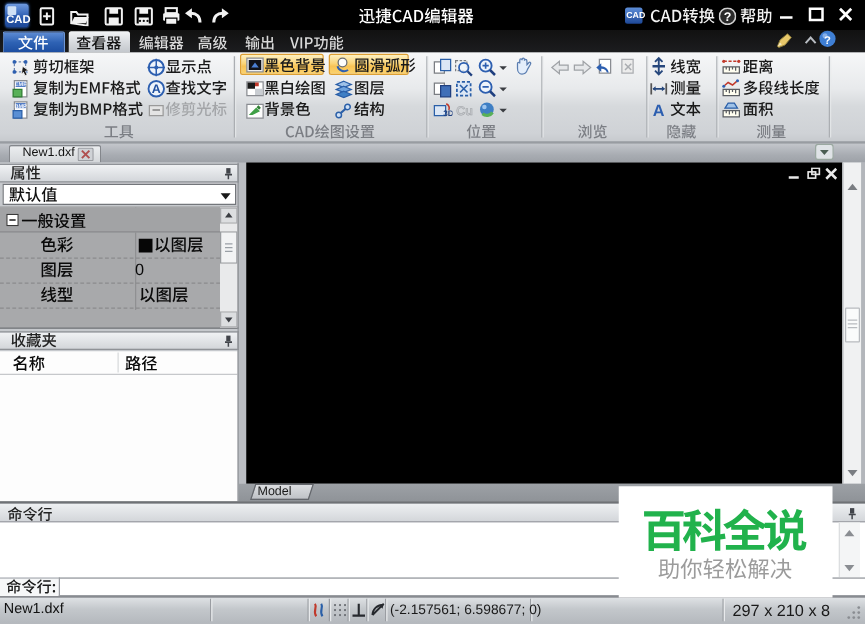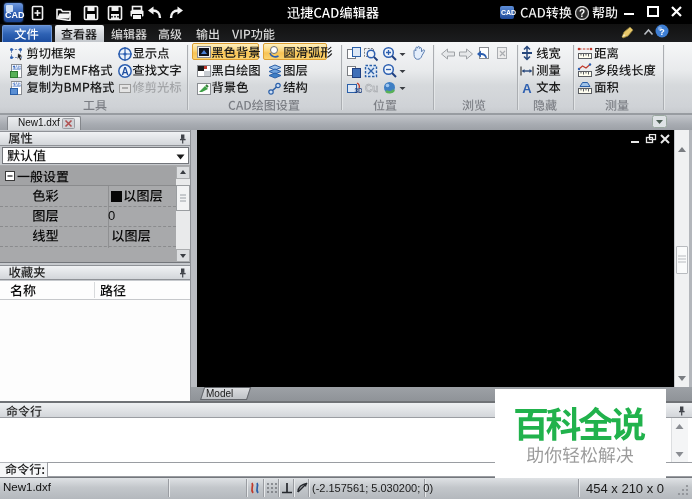--- a/index.html
+++ b/index.html
@@ -951,22 +951,22 @@
       <path d="M6 1v9M1 10.5h10" stroke="#26292e" stroke-width="1.7"></path>
     </svg>
   </div>
 <div style="position:absolute;left:296px;top:481px;">
     <svg width="13" height="13" style="display:block">
       <path d="M2 11A8 8 0 0110 3" fill="none" stroke="#26292e" stroke-width="1.5"></path>
       <path d="M2 11L11 2" stroke="#26292e" stroke-width="1.5"></path>
       <path d="M11 2l-4 1 3 3z" fill="#26292e"></path>
     </svg>
   </div>
-<div class="abs" style="left:312px;top:482px;font-size:11px;color:#1a1a1a">(-2.157561; 5.030200; 0)</div>
-<div class="abs" style="left:586px;top:481px;font-size:13px;color:#1a1a1a">454 x 210 x 0</div>
+<div class="abs" style="left:312px;top:482px;font-size:11px;color:#1a1a1a">(-2.157561; 6.598677; 0)</div>
+<div class="abs" style="left:586px;top:481px;font-size:13px;color:#1a1a1a">297 x 210 x 8</div>
 <div style="position:absolute;left:676px;top:483px;">
     <svg width="13" height="13" style="display:block">
       <circle cx="11" cy="11" r="1.1" fill="#8a8d92"></circle>
       <circle cx="11" cy="7" r="1.1" fill="#8a8d92"></circle>
       <circle cx="11" cy="3" r="1.1" fill="#8a8d92"></circle>
       <circle cx="7" cy="11" r="1.1" fill="#8a8d92"></circle>
       <circle cx="7" cy="7" r="1.1" fill="#8a8d92"></circle>
       <circle cx="3" cy="11" r="1.1" fill="#8a8d92"></circle>
     </svg>
   </div>

